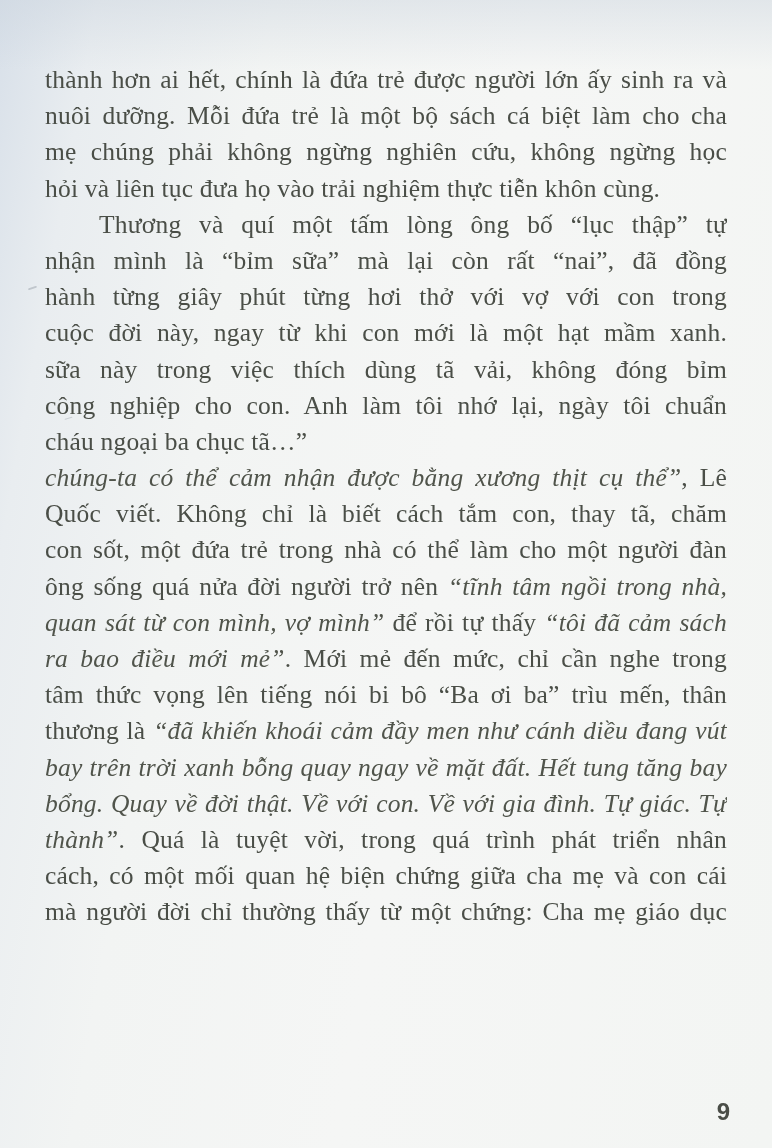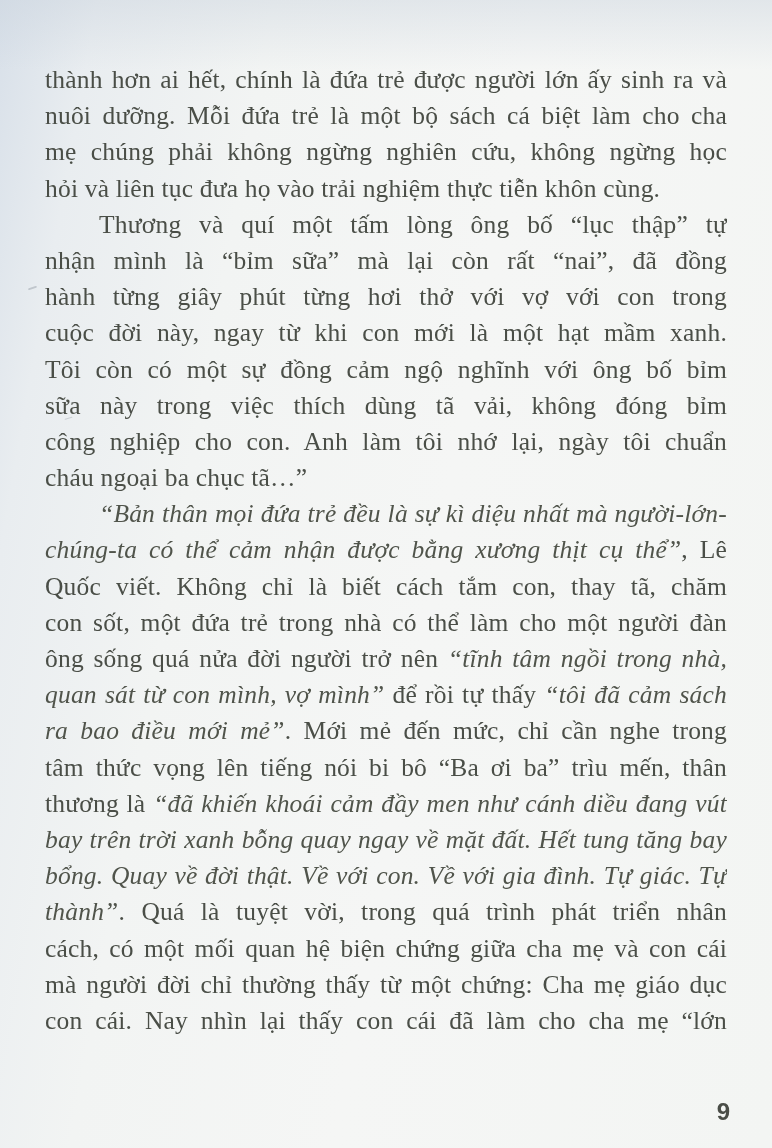--- a/index.html
+++ b/index.html
@@ -73,37 +73,34 @@
         <div class="line"><span class="seg">thành hơn ai hết, chính là đứa trẻ được người lớn ấy sinh ra và</span></div>
         <div class="line"><span class="seg">nuôi dưỡng. Mỗi đứa trẻ là một bộ sách cá biệt làm cho cha</span></div>
         <div class="line"><span class="seg">mẹ chúng phải không ngừng nghiên cứu, không ngừng học</span></div>
         <div class="line rag"><span class="seg">hỏi và liên tục đưa họ vào trải nghiệm thực tiễn khôn cùng.</span></div>
       </div>
       <div class="paragraph">
         <div class="line indent"><span class="seg">Thương và quí một tấm lòng ông bố “lục thập” tự</span></div>
         <div class="line"><span class="seg">nhận mình là “bỉm sữa” mà lại còn rất “nai”, đã đồng</span></div>
         <div class="line"><span class="seg">hành từng giây phút từng hơi thở với vợ với con trong</span></div>
         <div class="line"><span class="seg">cuộc đời này, ngay từ khi con mới là một hạt mầm xanh.</span></div>
-        <div class="line"><span class="seg">Tôi còn có một sự đồng cảm ngộ nghĩnh với ông bố bỉm</span></div>
         <div class="line"><span class="seg">sữa này trong việc thích dùng tã vải, không đóng bỉm</span></div>
         <div class="line"><span class="seg">công nghiệp cho con. Anh làm tôi nhớ lại, ngày tôi chuẩn</span></div>
         <div class="line rag"><span class="seg">cháu ngoại ba chục tã…”</span></div>
       </div>
       <div class="paragraph">
-        <div class="line indent"><span class="seg italic">“Bản thân mọi đứa trẻ đều là sự kì diệu nhất mà người-lớn-</span></div>
         <div class="line"><span class="seg italic">chúng-ta có thể cảm nhận được bằng xương thịt cụ thể”</span><span class="seg">, Lê Minh</span></div>
         <div class="line"><span class="seg">Quốc viết. Không chỉ là biết cách tắm con, thay tã, chăm</span></div>
         <div class="line"><span class="seg">con sốt, một đứa trẻ trong nhà có thể làm cho một người đàn</span></div>
         <div class="line"><span class="seg">ông sống quá nửa đời người trở nên </span><span class="seg italic">“tĩnh tâm ngồi trong nhà,</span></div>
         <div class="line"><span class="seg italic">quan sát từ con mình, vợ mình”</span><span class="seg"> để rồi tự thấy </span><span class="seg italic">“tôi đã cảm sách</span></div>
         <div class="line"><span class="seg italic">ra bao điều mới mẻ”</span><span class="seg">. Mới mẻ đến mức, chỉ cần nghe trong</span></div>
         <div class="line"><span class="seg">tâm thức vọng lên tiếng nói bi bô “Ba ơi ba” trìu mến, thân</span></div>
         <div class="line"><span class="seg">thương là </span><span class="seg italic">“đã khiến khoái cảm đầy men như cánh diều đang vút</span></div>
         <div class="line"><span class="seg italic">bay trên trời xanh bỗng quay ngay về mặt đất. Hết tung tăng bay</span></div>
         <div class="line"><span class="seg italic">bổng. Quay về đời thật. Về với con. Về với gia đình. Tự giác. Tự</span></div>
         <div class="line"><span class="seg italic">thành”</span><span class="seg">. Quá là tuyệt vời, trong quá trình phát triển nhân</span></div>
         <div class="line"><span class="seg">cách, có một mối quan hệ biện chứng giữa cha mẹ và con cái</span></div>
         <div class="line"><span class="seg">mà người đời chỉ thường thấy từ một chứng: Cha mẹ giáo dục</span></div>
-        <div class="line"><span class="seg">con cái. Nay nhìn lại thấy con cái đã làm cho cha mẹ “lớn</span></div>
       </div>
     </div>
   <div class="page-number">9</div>
 </div>
 
 </body></html>

